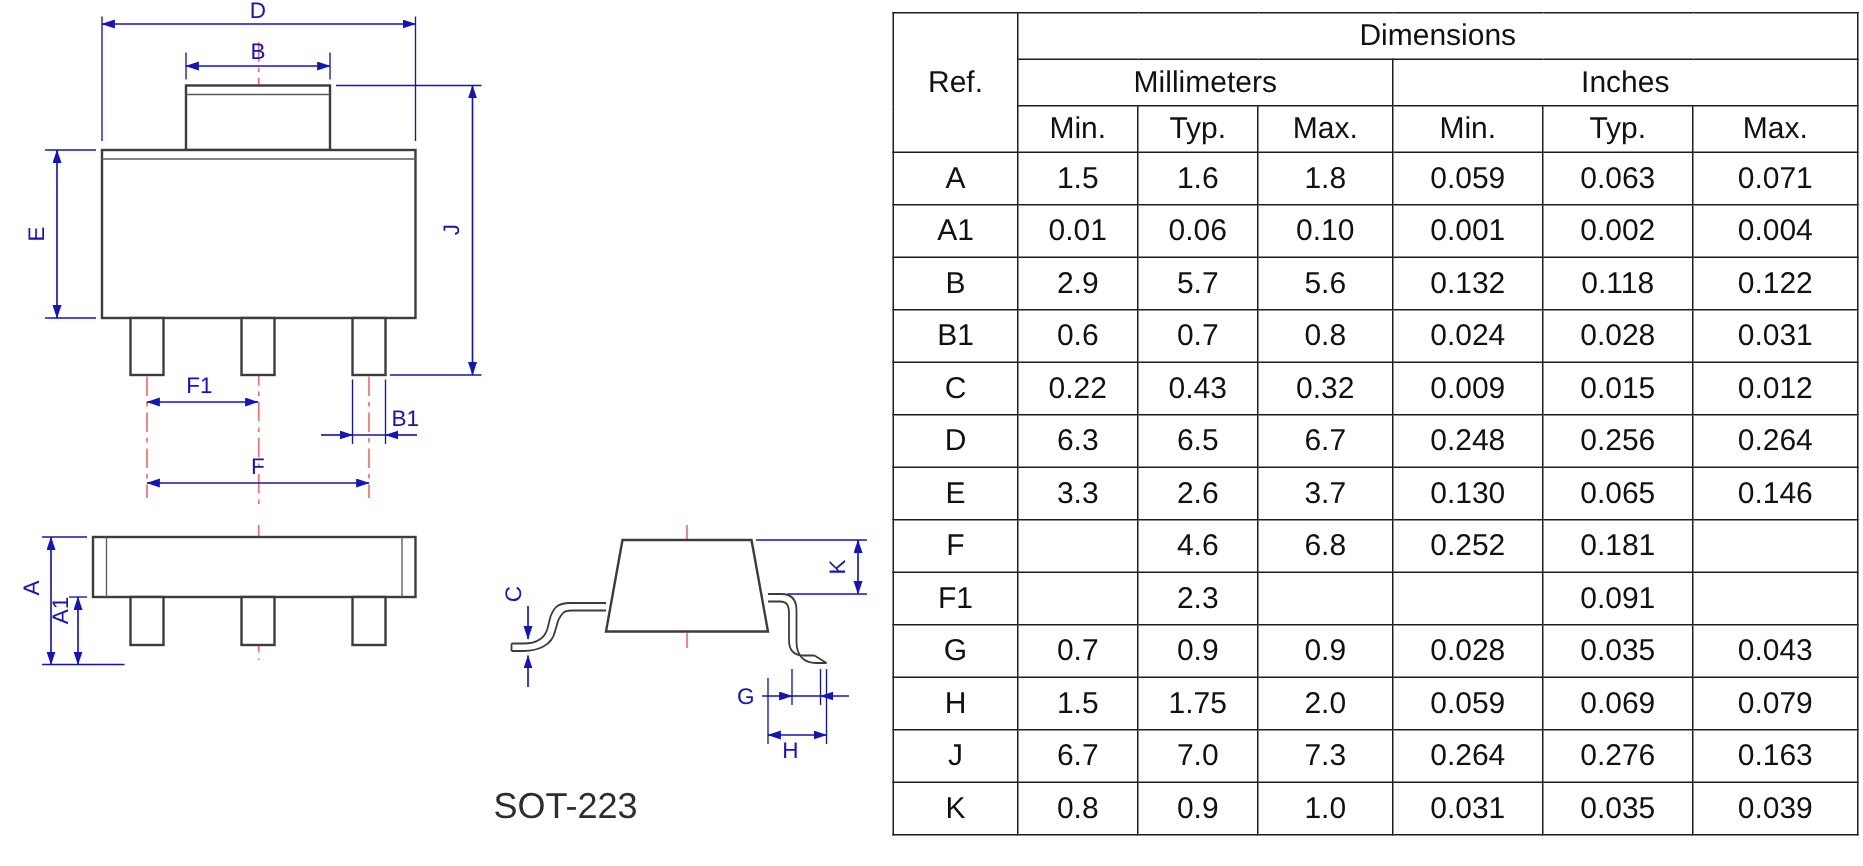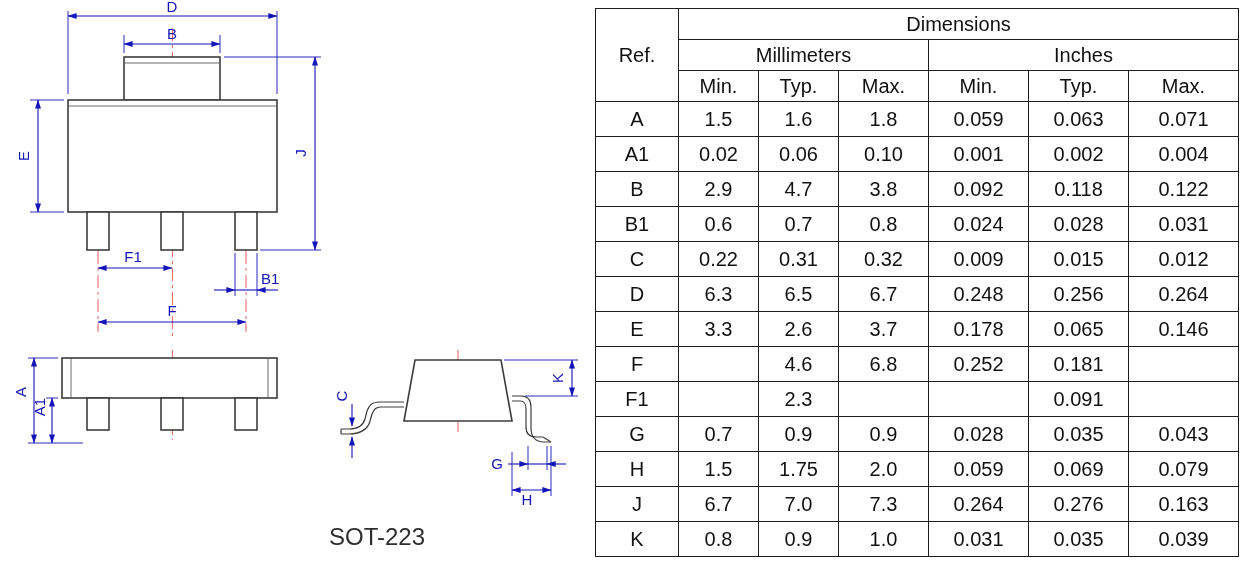--- a/index.html
+++ b/index.html
@@ -175,69 +175,69 @@
             <td>A</td>
             <td>1.5</td>
             <td>1.6</td>
             <td>1.8</td>
             <td>0.059</td>
             <td>0.063</td>
             <td>0.071</td>
           </tr>
           <tr>
             <td>A1</td>
-            <td>0.02</td>
+            <td>0.01</td>
             <td>0.06</td>
             <td>0.10</td>
             <td>0.001</td>
             <td>0.002</td>
             <td>0.004</td>
           </tr>
           <tr>
             <td>B</td>
             <td>2.9</td>
-            <td>4.7</td>
-            <td>3.8</td>
-            <td>0.092</td>
+            <td>5.7</td>
+            <td>5.6</td>
+            <td>0.132</td>
             <td>0.118</td>
             <td>0.122</td>
           </tr>
           <tr>
             <td>B1</td>
             <td>0.6</td>
             <td>0.7</td>
             <td>0.8</td>
             <td>0.024</td>
             <td>0.028</td>
             <td>0.031</td>
           </tr>
           <tr>
             <td>C</td>
             <td>0.22</td>
-            <td>0.31</td>
+            <td>0.43</td>
             <td>0.32</td>
             <td>0.009</td>
             <td>0.015</td>
             <td>0.012</td>
           </tr>
           <tr>
             <td>D</td>
             <td>6.3</td>
             <td>6.5</td>
             <td>6.7</td>
             <td>0.248</td>
             <td>0.256</td>
             <td>0.264</td>
           </tr>
           <tr>
             <td>E</td>
             <td>3.3</td>
             <td>2.6</td>
             <td>3.7</td>
-            <td>0.178</td>
+            <td>0.130</td>
             <td>0.065</td>
             <td>0.146</td>
           </tr>
           <tr>
             <td>F</td>
             <td></td>
             <td>4.6</td>
             <td>6.8</td>
             <td>0.252</td>
             <td>0.181</td>

